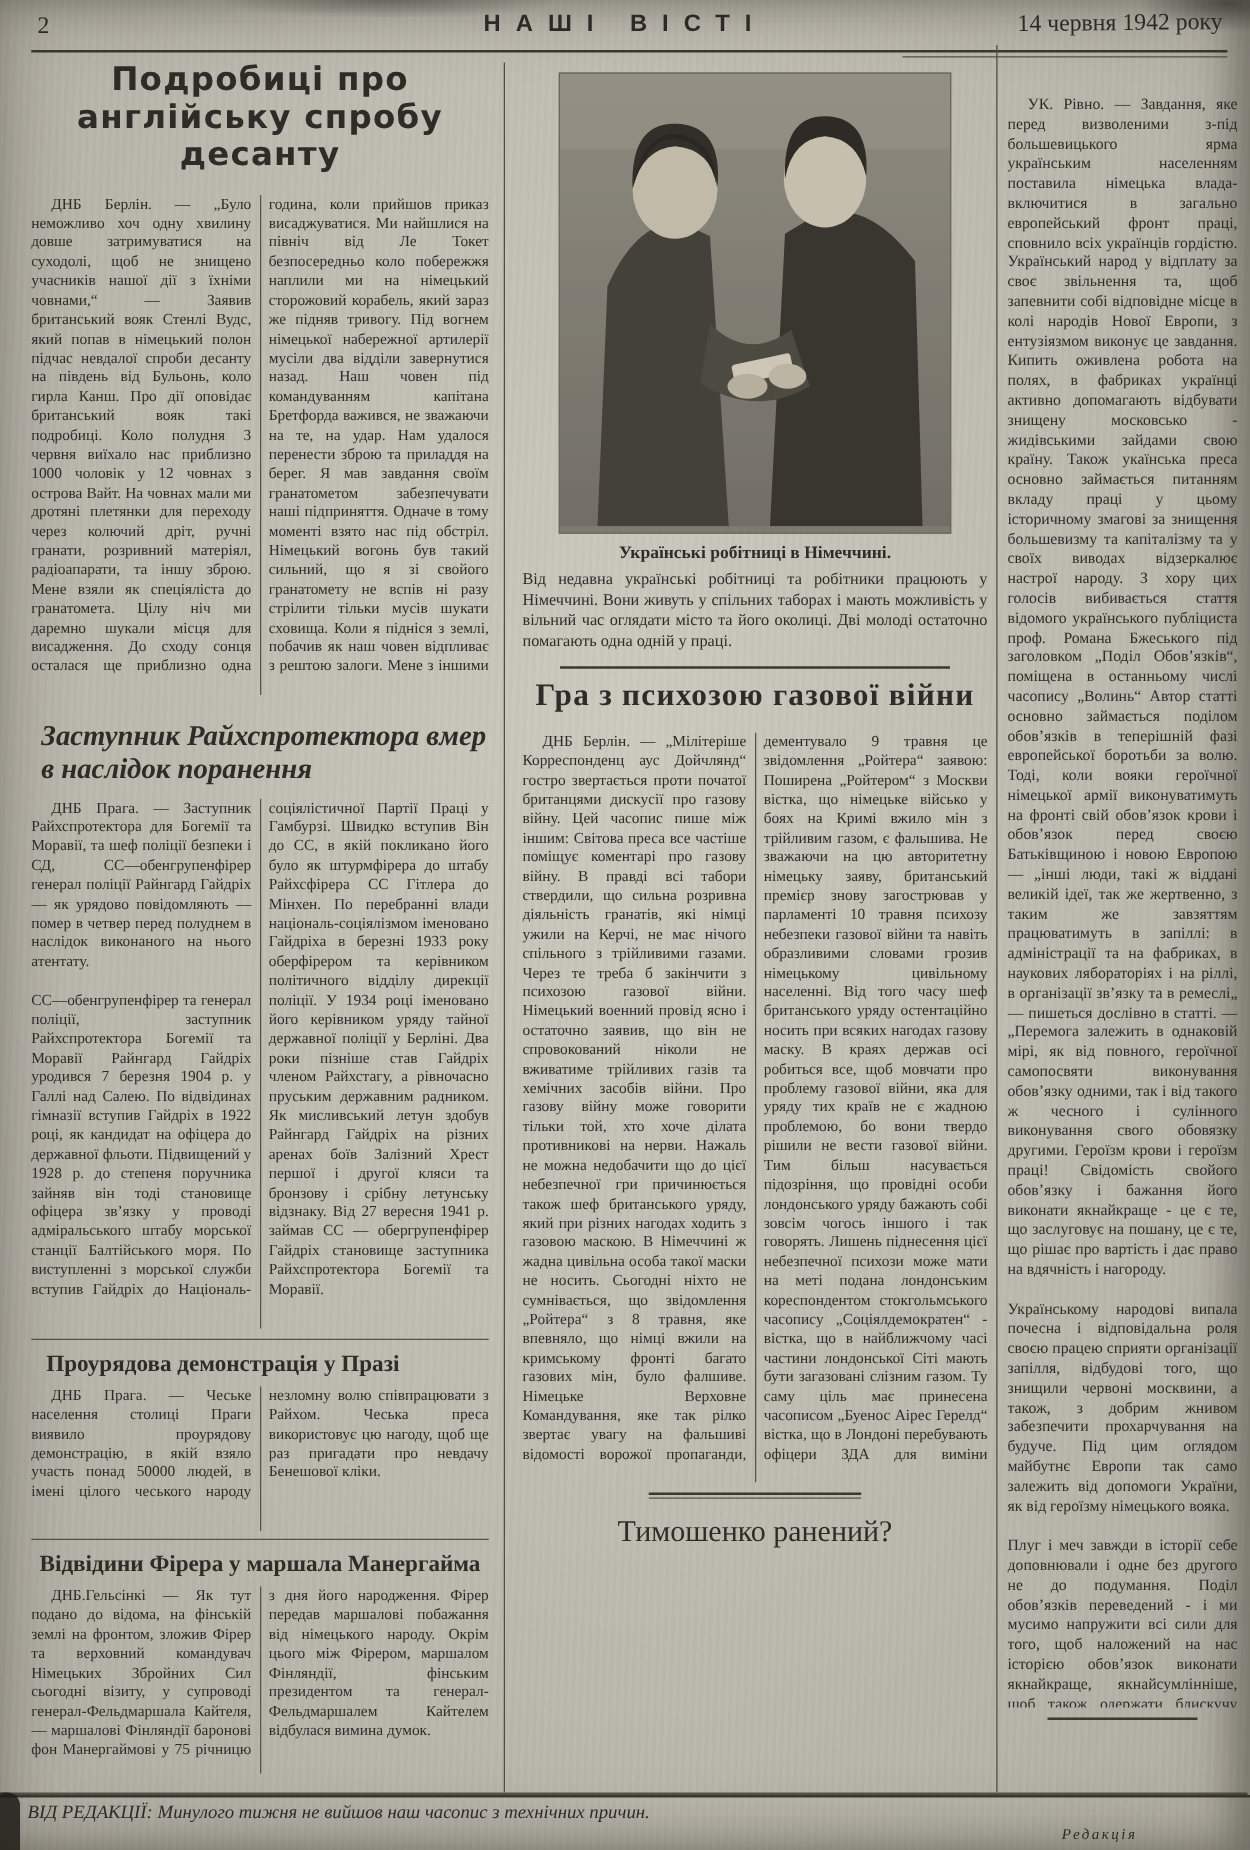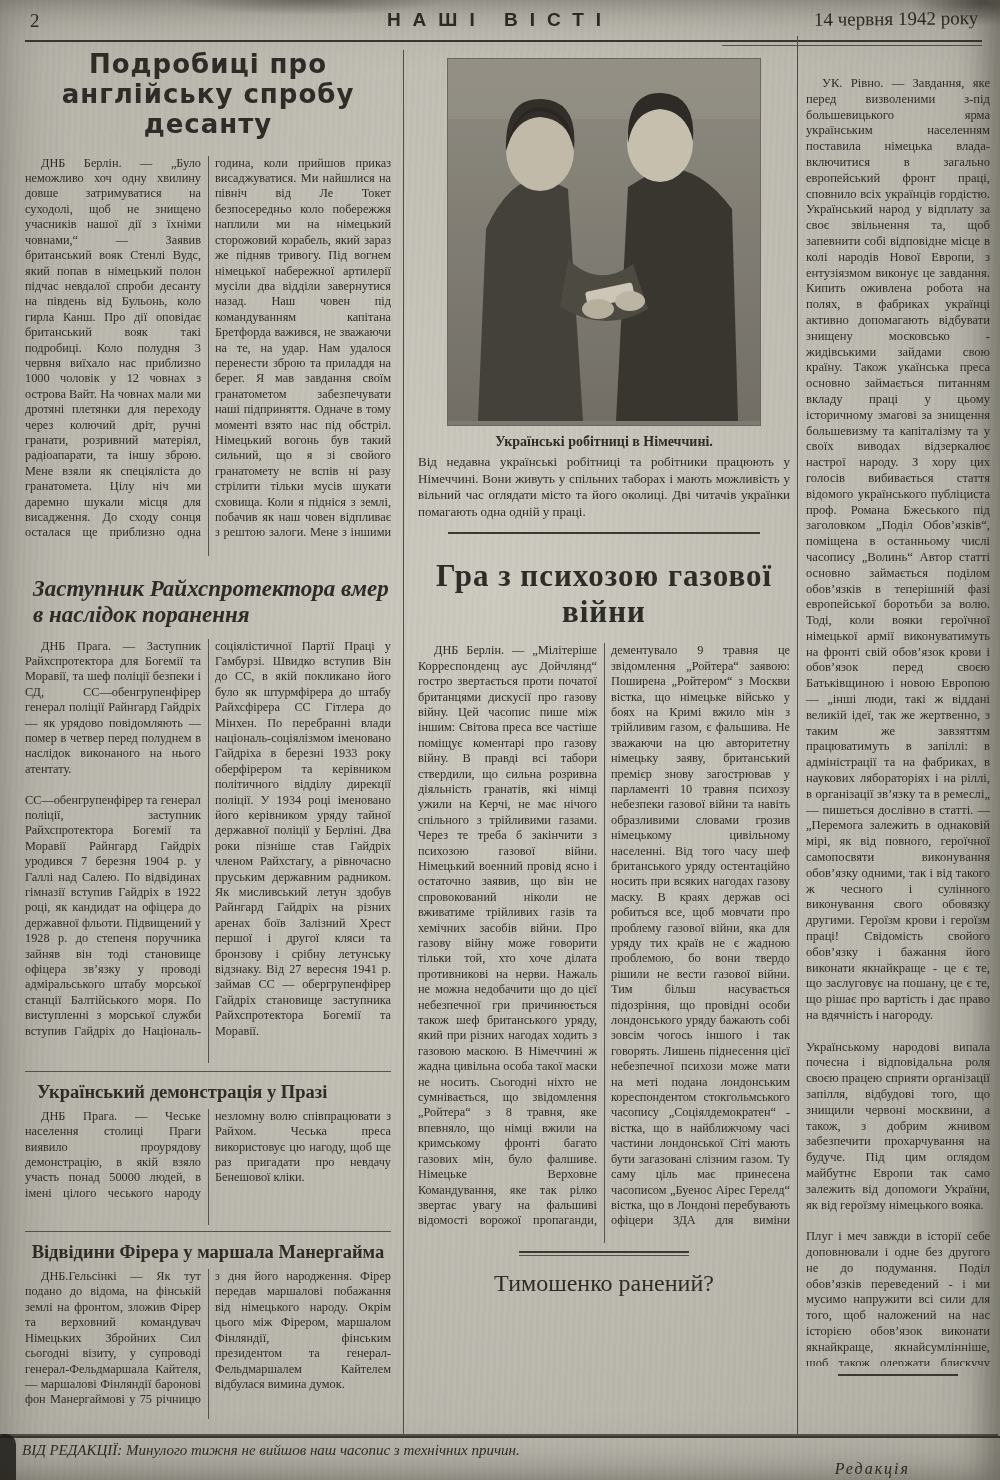--- a/index.html
+++ b/index.html
@@ -41,38 +41,38 @@
   .t-prague{font-size:18.5px;margin:10px 0 6px;text-align:left;padding-left:12px;}
   .prague-body{height:116px;}
   .t-mann{font-size:18.5px;margin:10px 0 6px;}
   .mann-body{height:150px;}
   
   .zone-mid{position:absolute;left:418px;top:52px;width:372px;}
   .photo-wrap{width:312px;margin:6px auto 8px;border:1px solid #6a675e;background:#7d7a70;}
   .caption-title{text-align:center;font-weight:bold;font-size:14px;margin:6px 0 4px;}
   .caption-text{font-size:13px;line-height:16.5px;text-align:justify;}
   .mid-rule{margin:12px 30px 0;border-top:2px solid #3a382f;}
-  .t-gas{font-size:31px;letter-spacing:1px;margin:24px 0 14px;}
+  .t-gas{font-size:25px;letter-spacing:1px;margin:8px 0 14px;}
   .gas-body{height:600px;}
   .short-rule{width:170px;margin:8px auto 2px;border-top:2px solid #3a382f;}
   .short-rule2{width:170px;margin:2px auto 0;border-top:1px solid #55524a;}
   .t-tymo{font-size:24px;font-weight:normal;margin:14px 0 12px;}
   .tymo-body{height:118px;}
   
   .zone-right{position:absolute;left:806px;top:36px;width:184px;}
   .t-plow{font-family:"DejaVu Sans","Liberation Sans",sans-serif;font-size:24px;letter-spacing:4px;margin:0 0 8px;}
   .plow-body{height:1290px;margin-top:40px;}
   .plow-endrule{width:120px;margin:8px auto 0;border-top:2px solid #3a382f;}
   
   .footer{position:absolute;left:0;right:0;top:1436px;height:44px;
     border-top:2px solid #3a382f;box-shadow:0 -4px 0 -2px #55524a;
     font-style:italic;font-size:15px;}
   .footer .l1{position:absolute;left:22px;top:4px;}
   .footer .l2{position:absolute;left:0;right:0;top:22px;text-align:center;}
-  .footer .sig{position:absolute;right:90px;top:22px;font-size:16px;letter-spacing:2px;}
+  .footer .sig{position:absolute;right:90px;top:22px;font-size:12px;letter-spacing:2px;}
   
   .corner-bl{position:absolute;left:0;bottom:0;width:16px;height:46px;background:#1d1c18;border-radius:0 10px 0 0;opacity:.85;}
   .smudge-tr{position:absolute;right:0;top:0;width:90px;height:26px;
     background:radial-gradient(ellipse at 80% 10%, rgba(25,24,20,.55), transparent 70%);}
   .smudge-t{position:absolute;left:180px;top:0;width:260px;height:14px;
     background:radial-gradient(ellipse at 50% 0%, rgba(25,24,20,.35), transparent 75%);}
 </style>
 </head>
 <body>
 
@@ -92,21 +92,21 @@
   <div class="zone-left">
     <div class="a-title t-landing">Подробиці про англійську спробу десанту</div>
     <div class="body2col landing-body">ДНБ Берлін. — „Було неможливо хоч одну хвилину довше затримуватися на суходолі, щоб не знищено учасників нашої дії з їхніми човнами,“ — Заявив британський вояк Стенлі Вудс, який попав в німецький полон підчас невдалої спроби десанту на південь від Бульонь, коло гирла Канш. Про дії оповідає британський вояк такі подробиці. Коло полудня 3 червня виїхало нас приблизно 1000 чоловік у 12 човнах з острова Вайт. На човнах мали ми дротяні плетянки для переходу через колючий дріт, ручні гранати, розривний матеріял, радіоапарати, та іншу зброю. Мене взяли як спеціяліста до гранатомета. Цілу ніч ми даремно шукали місця для висадження. До сходу сонця осталася ще приблизно одна година, коли прийшов приказ висаджуватися. Ми найшлися на північ від Ле Токет безпосередньо коло побережжя наплили ми на німецький сторожовий корабель, який зараз же підняв тривогу. Під вогнем німецької набережної артилерії мусіли два відділи завернутися назад. Наш човен під командуванням капітана Бретфорда важився, не зважаючи на те, на удар. Нам удалося перенести зброю та приладдя на берег. Я мав завдання своїм гранатометом забезпечувати наші підприняття. Одначе в тому моменті взято нас під обстріл. Німецький вогонь був такий сильний, що я зі свойого гранатомету не вспів ні разу стрілити тільки мусів шукати сховища. Коли я підніся з землі, побачив як наш човен відпливає з рештою залоги. Мене з іншими взято в полон. В полоні я стрінувся із британським летуном, який з повітря мав підтримувати наші дії. Але всі літакі втікли. Лише його машина осталася розбита на побережжі. Літунові вдалося ще рятуватися парашутом з невеликої висоти. Коли засвітав ранок було вже по всьому. На березі лежала покинута зброя, приладдя, рушниці, розривний матеріял, і мій гранатомет.</div>
 
     <div class="a-title t-heydrich">Заступник Райхспротектора вмер в наслідок поранення</div>
     <div class="body2col heydrich-body">ДНБ Прага. — Заступник Райхспротектора для Богемії та Моравії, та шеф поліції безпеки і СД, СС—обенгрупенфірер генерал поліції Райнгард Гайдріх — як урядово повідомляють — помер в четвер перед полуднем в наслідок виконаного на нього атентату.
 
 СС—обенгрупенфірер та генерал поліції, заступник Райхспротектора Богемії та Моравії Райнгард Гайдріх уродився 7 березня 1904 р. у Галлі над Салею. По відвідинах гімназії вступив Гайдріх в 1922 році, як кандидат на офіцера до державної фльоти. Підвищений у 1928 р. до степеня поручника зайняв він тоді становище офіцера зв’язку у проводі адміральського штабу морської станції Балтійського моря. По виступленні з морської служби вступив Гайдріх до Національ-соціялістичної Партії Праці у Гамбурзі. Швидко вступив Він до СС, в якій покликано його було як штурмфірера до штабу Райхсфірера СС Гітлера до Мінхен. По перебранні влади національ-соціялізмом іменовано Гайдріха в березні 1933 року оберфірером та керівником політичного відділу дирекції поліції. У 1934 році іменовано його керівником уряду тайної державної поліції у Берліні. Два роки пізніше став Гайдріх членом Райхстагу, а рівночасно пруським державним радником. Як мисливський летун здобув Райнгард Гайдріх на різних аренах боїв Залізний Хрест першої і другої кляси та бронзову і срібну летунську відзнаку. Від 27 вересня 1941 р. займав СС — обергрупенфірер Гайдріх становище заступника Райхспротектора Богемії та Моравії.</div>
 
     <div class="thin-rule" style="margin-top:8px;"></div>
-    <div class="a-title t-prague">Український демонстрація у Празі</div>
+    <div class="a-title t-prague">Проурядова демонстрація у Празі</div>
     <div class="body2col prague-body">ДНБ Прага. — Чеське населення столиці Праги виявило проурядову демонстрацію, в якій взяло участь понад 50000 людей, в імені цілого чеського народу незломну волю співпрацювати з Райхом. Чеська преса використовує цю нагоду, щоб ще раз пригадати про невдачу Бенешової кліки.</div>
 
     <div class="thin-rule" style="margin-top:6px;"></div>
     <div class="a-title t-mann">Відвідини Фірера у маршала Манергайма</div>
     <div class="body2col mann-body">ДНБ.Гельсінкі — Як тут подано до відома, на фінській землі на фронтом, зложив Фірер та верховний командувач Німецьких Збройних Сил сьогодні візиту, у супроводі генерал-Фельдмаршала Кайтеля, — маршалові Фінляндії баронові фон Манергаймові у 75 річницю з дня його народження. Фірер передав маршалові побажання від німецького народу. Окрім цього між Фірером, маршалом Фінляндії, фінським президентом та генерал-Фельдмаршалем Кайтелем відбулася вимина думок.</div>
   </div>
 
   <div class="zone-mid">
     <div class="photo-wrap">
       <svg width="312" height="362" viewBox="0 0 312 362">
@@ -130,21 +130,21 @@
 
         <path d="M120 200 Q150 230 185 205 L200 250 Q158 275 112 248 Z" fill="#45423a"></path>
         <rect x="138" y="228" width="48" height="16" rx="3" transform="rotate(-12 162 236)" fill="#d6d0bf"></rect>
         <ellipse cx="150" cy="250" rx="16" ry="10" fill="#bdb5a2"></ellipse>
         <ellipse cx="182" cy="242" rx="15" ry="10" fill="#c4bcaa"></ellipse>
 
         <rect width="312" height="362" fill="#8a8579" opacity=".12"></rect>
       </svg>
     </div>
     <div class="caption-title">Українські робітниці в Німеччині.</div>
-    <div class="caption-text">Від недавна українські робітниці та робітники працюють у Німеччині. Вони живуть у спільних таборах і мають можливість у вільний час оглядати місто та його околиці. Дві читачів українки помагають одна одній у праці.</div>
+    <div class="caption-text">Від недавна українські робітниці та робітники працюють у Німеччині. Вони живуть у спільних таборах і мають можливість у вільний час оглядати місто та його околиці. Дві молоді остаточно помагають одна одній у праці.</div>
     <div class="mid-rule"></div>
 
     <div class="a-title t-gas">Гра з психозою газової війни</div>
     <div class="body2col gas-body">ДНБ Берлін. — „Мілітеріше Корреспонденц аус Дойчлянд“ гостро звертається проти початої британцями дискусії про газову війну. Цей часопис пише між іншим: Світова преса все частіше поміщує коментарі про газову війну. В правді всі табори ствердили, що сильна розривна діяльність гранатів, які німці ужили на Керчі, не має нічого спільного з трійливими газами. Через те треба б закінчити з психозою газової війни. Німецький военний провід ясно і остаточно заявив, що він не спровокований ніколи не вживатиме трійливих газів та хемічних засобів війни. Про газову війну може говорити тільки той, хто хоче ділата противникові на нерви. Нажаль не можна недобачити що до цієї небезпечної гри причинюється також шеф британського уряду, який при різних нагодах ходить з газовою маскою. В Німеччині ж жадна цивільна особа такої маски не носить. Сьогодні ніхто не сумнівається, що звідомлення „Ройтера“ з 8 травня, яке впевняло, що німці вжили на кримському фронті багато газових мін, було фалшиве. Німецьке Верховне Командування, яке так рілко звертає увагу на фальшиві відомості ворожої пропаганди, дементувало 9 травня це звідомлення „Ройтера“ заявою: Поширена „Ройтером“ з Москви вістка, що німецьке військо у боях на Кримі вжило мін з трійливим газом, є фальшива. Не зважаючи на цю авторитетну німецьку заяву, британський премієр знову загострював у парламенті 10 травня психозу небезпеки газової війни та навіть образливими словами грозив німецькому цивільному населенні. Від того часу шеф британського уряду остентаційно носить при всяких нагодах газову маску. В краях держав осі робиться все, щоб мовчати про проблему газової війни, яка для уряду тих країв не є жадною проблемою, бо вони твердо рішили не вести газової війни. Тим більш насувається підозріння, що провідні особи лондонського уряду бажають собі зовсім чогось іншого і так говорять. Лишень піднесення цієї небезпечної психози може мати на меті подана лондонським кореспондентом стокгольмського часопису „Соціялдемократен“ - вістка, що в найближчому часі частини лондонської Сіті мають бути загазовані слізним газом. Ту саму ціль має принесена часописом „Буенос Аірес Герелд“ вістка, що в Лондоні перебувають офіцери ЗДА для виміни інформації з Англією та советами про питання газової війни. Це все — закінчує „мілітерніше Корреспонденц аус Дойчлянд“ — сприяє легкодушному розбурханні загрозливої психози.</div>
 
     <div class="short-rule"></div>
     <div class="short-rule2"></div>
 
     <div class="a-title t-tymo">Тимошенко ранений?</div>
   </div>

